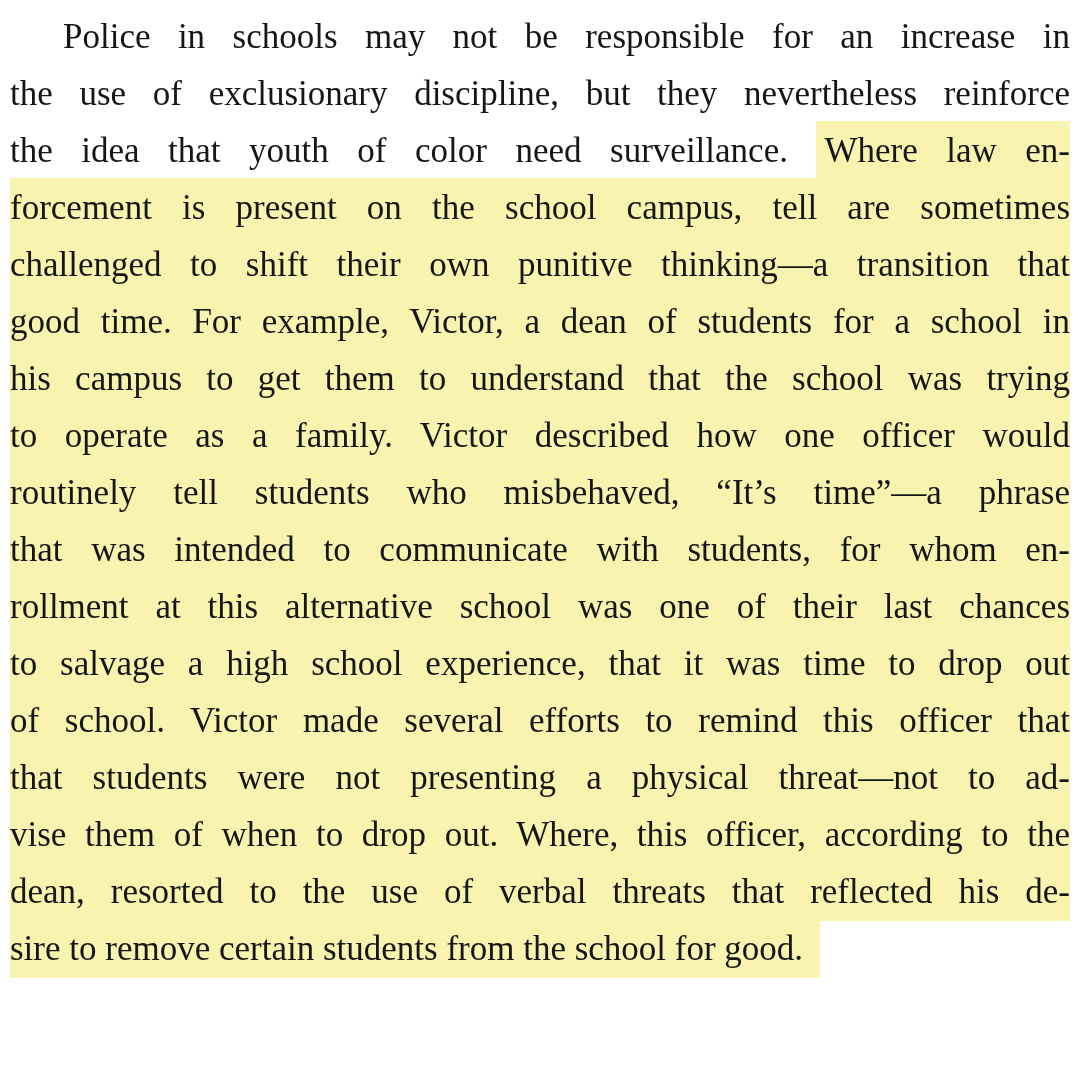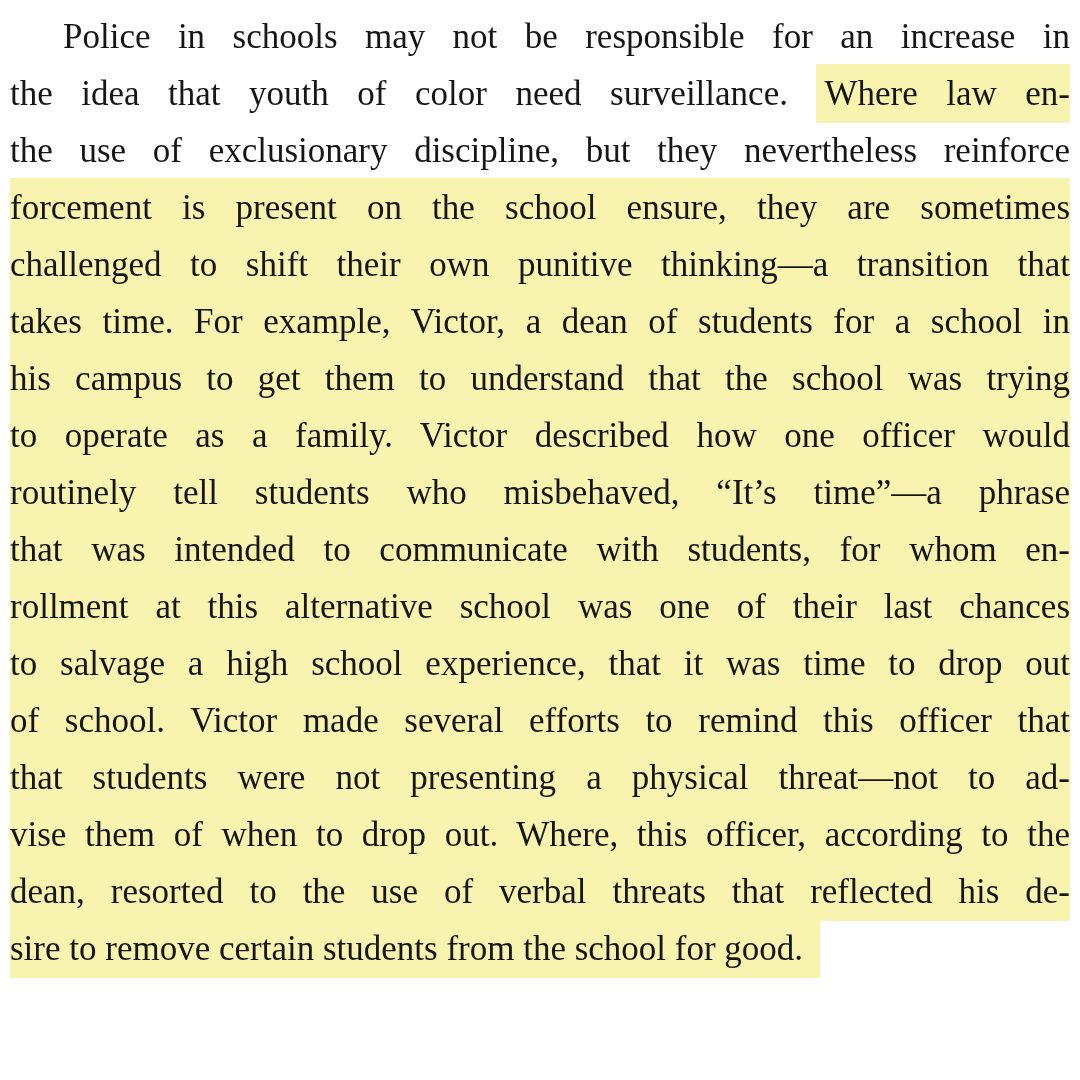--- a/index.html
+++ b/index.html
@@ -44,25 +44,25 @@
   .line.last mark {
     padding-right: 17px;
   }
 </style>
 </head>
 <body>
 
 <div class="page">
   <div class="text-block">
     <div class="line first"><span>Police in schools may not be responsible for an increase in</span><mark></mark></div>
+    <div class="line"><span>the use of exclusionary discipline, but they nevertheless reinforce</span><mark></mark></div>
     <div class="line hl-start"><span>the idea that youth of color need surveillance. </span><mark>Where law en-</mark></div>
-    <div class="line"><span>the use of exclusionary discipline, but they nevertheless reinforce</span><mark></mark></div>
-    <div class="line"><span></span><mark>forcement is present on the school ensure, they are sometimes</mark></div>
+    <div class="line"><span></span><mark>forcement is present on the school campus, tell are sometimes</mark></div>
     <div class="line"><span></span><mark>challenged to shift their own punitive thinking—a transition that</mark></div>
-    <div class="line"><span></span><mark>takes time. For example, Victor, a dean of students for a school in</mark></div>
+    <div class="line"><span></span><mark>good time. For example, Victor, a dean of students for a school in</mark></div>
     <div class="line"><span></span><mark>his campus to get them to understand that the school was trying</mark></div>
     <div class="line"><span></span><mark>to operate as a family. Victor described how one officer would</mark></div>
     <div class="line"><span></span><mark>routinely tell students who misbehaved, “It’s time”—a phrase</mark></div>
     <div class="line"><span></span><mark>that was intended to communicate with students, for whom en-</mark></div>
     <div class="line"><span></span><mark>rollment at this alternative school was one of their last chances</mark></div>
     <div class="line"><span></span><mark>to salvage a high school experience, that it was time to drop out</mark></div>
     <div class="line"><span></span><mark>of school. Victor made several efforts to remind this officer that</mark></div>
     <div class="line"><span></span><mark>that students were not presenting a physical threat—not to ad-</mark></div>
     <div class="line"><span></span><mark>vise them of when to drop out. Where, this officer, according to the</mark></div>
     <div class="line"><span></span><mark>dean, resorted to the use of verbal threats that reflected his de-</mark></div>

